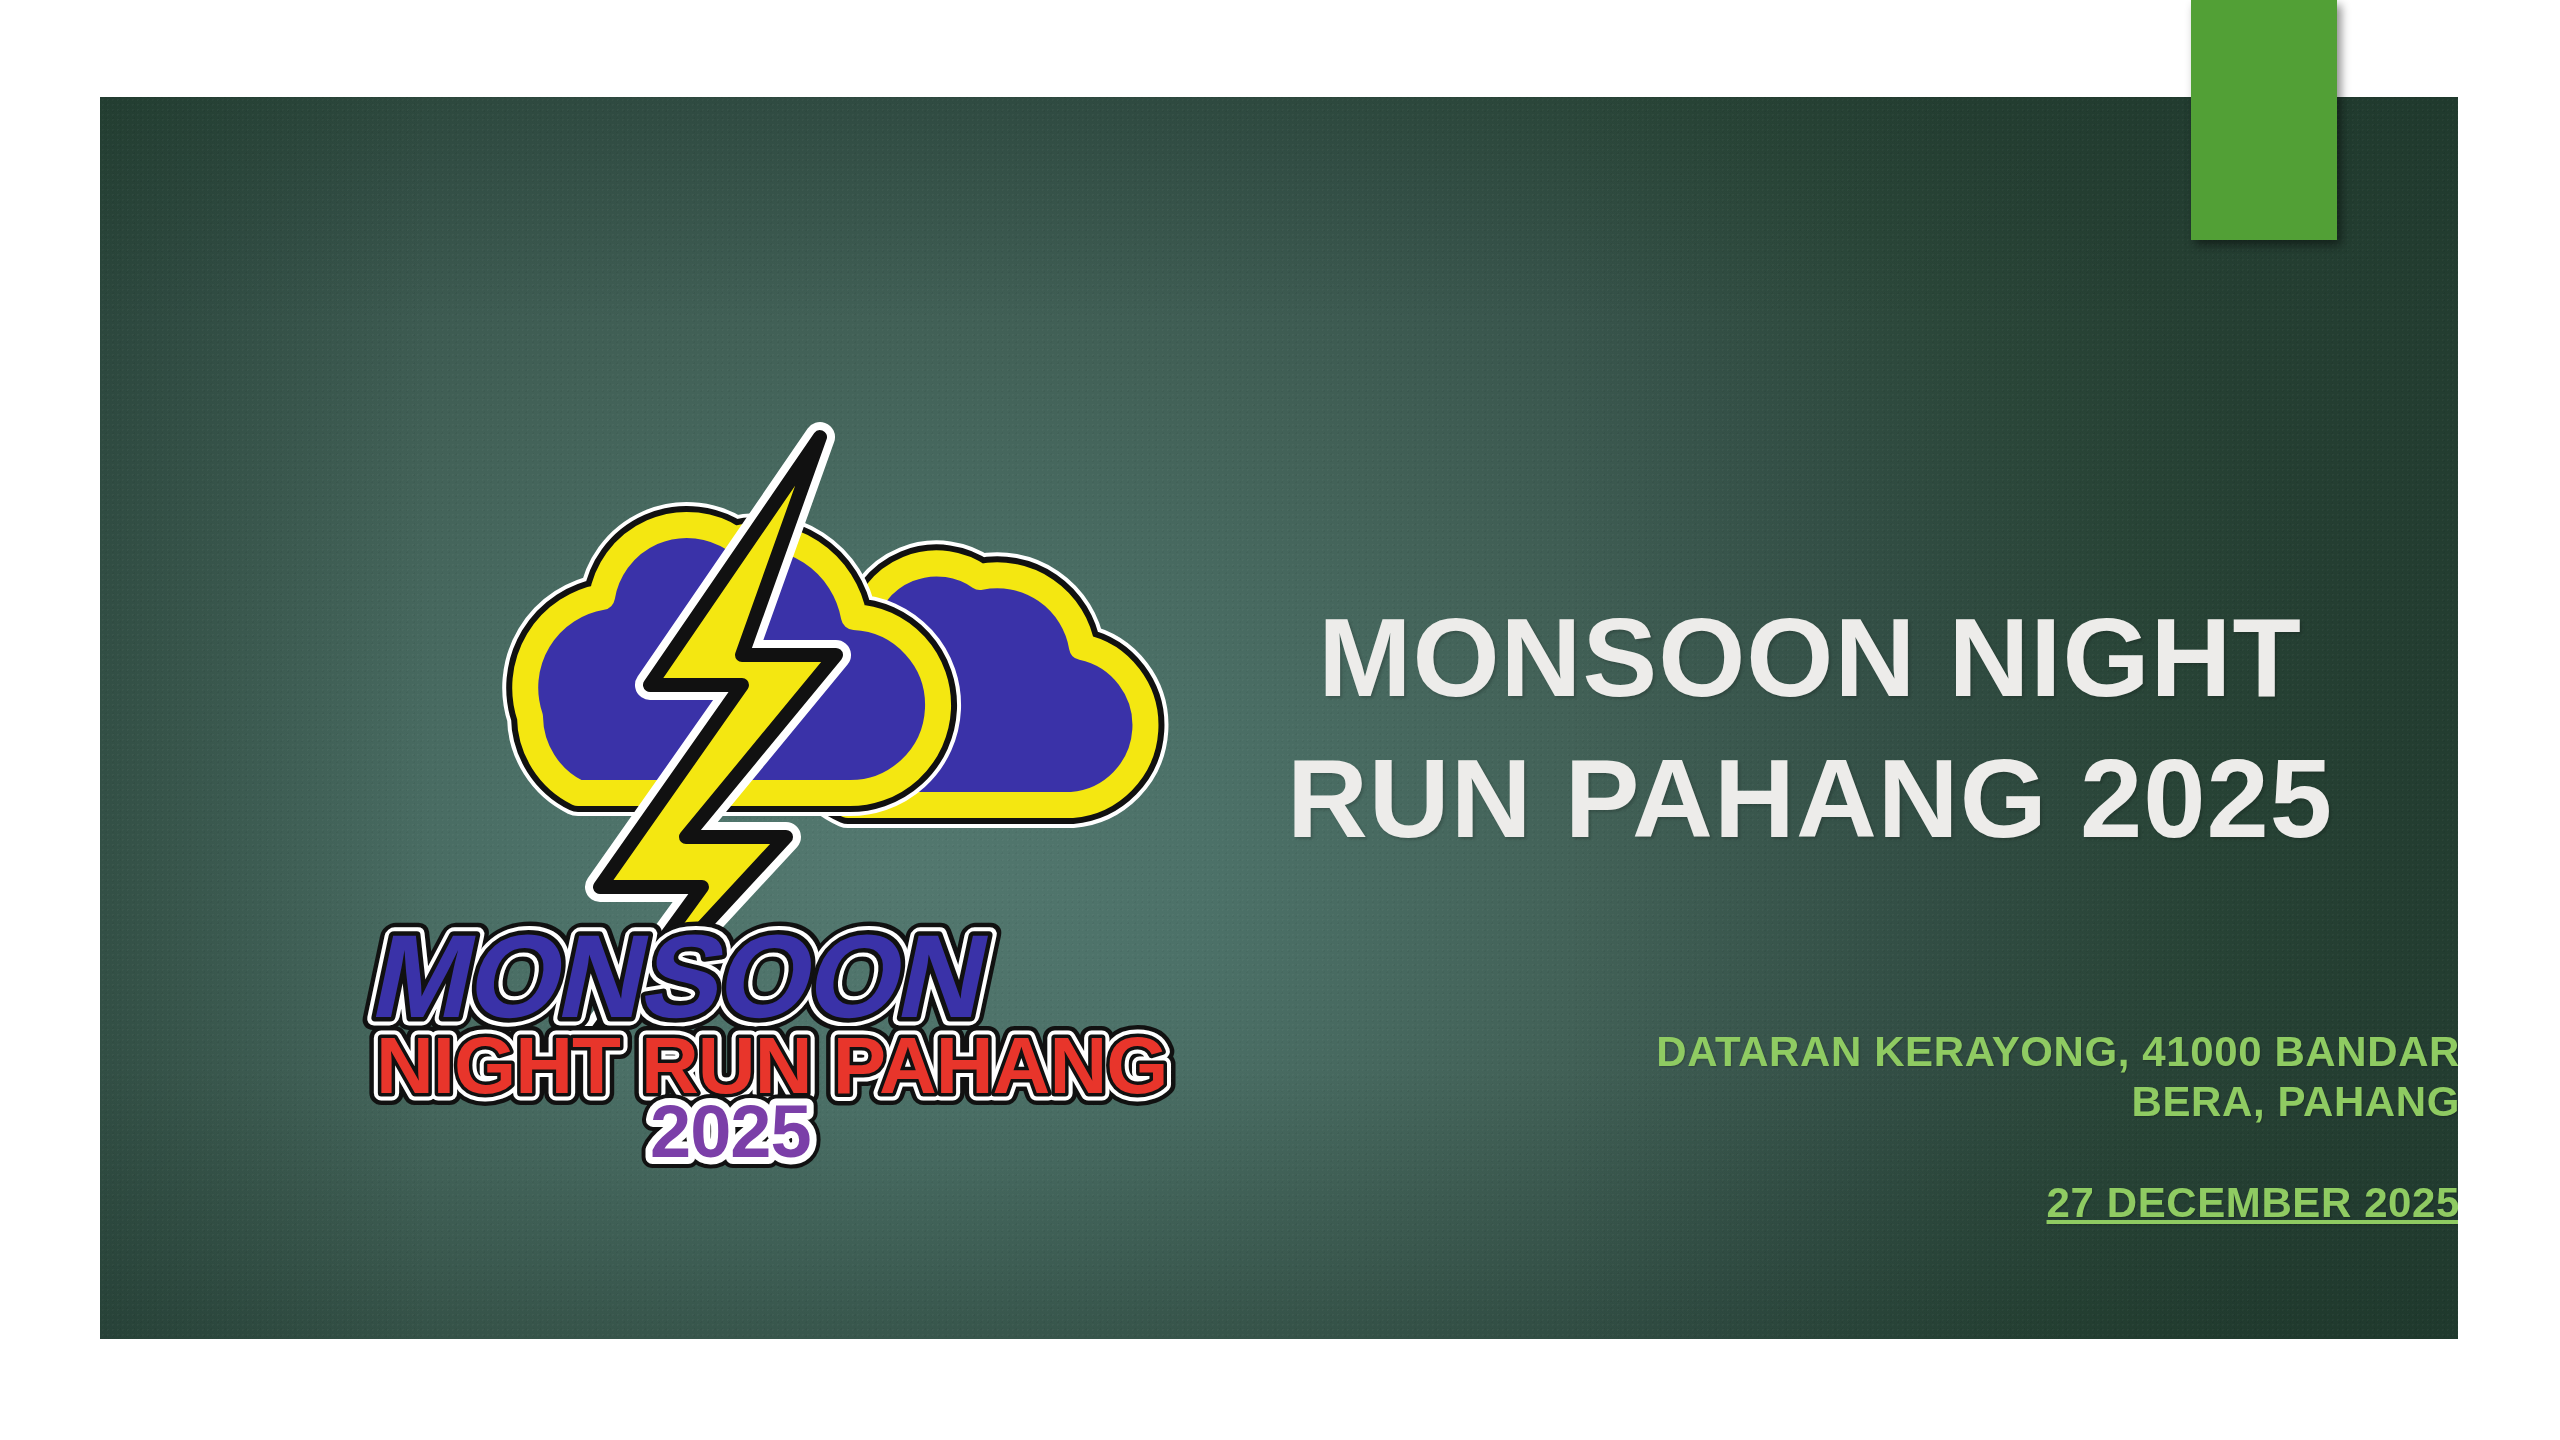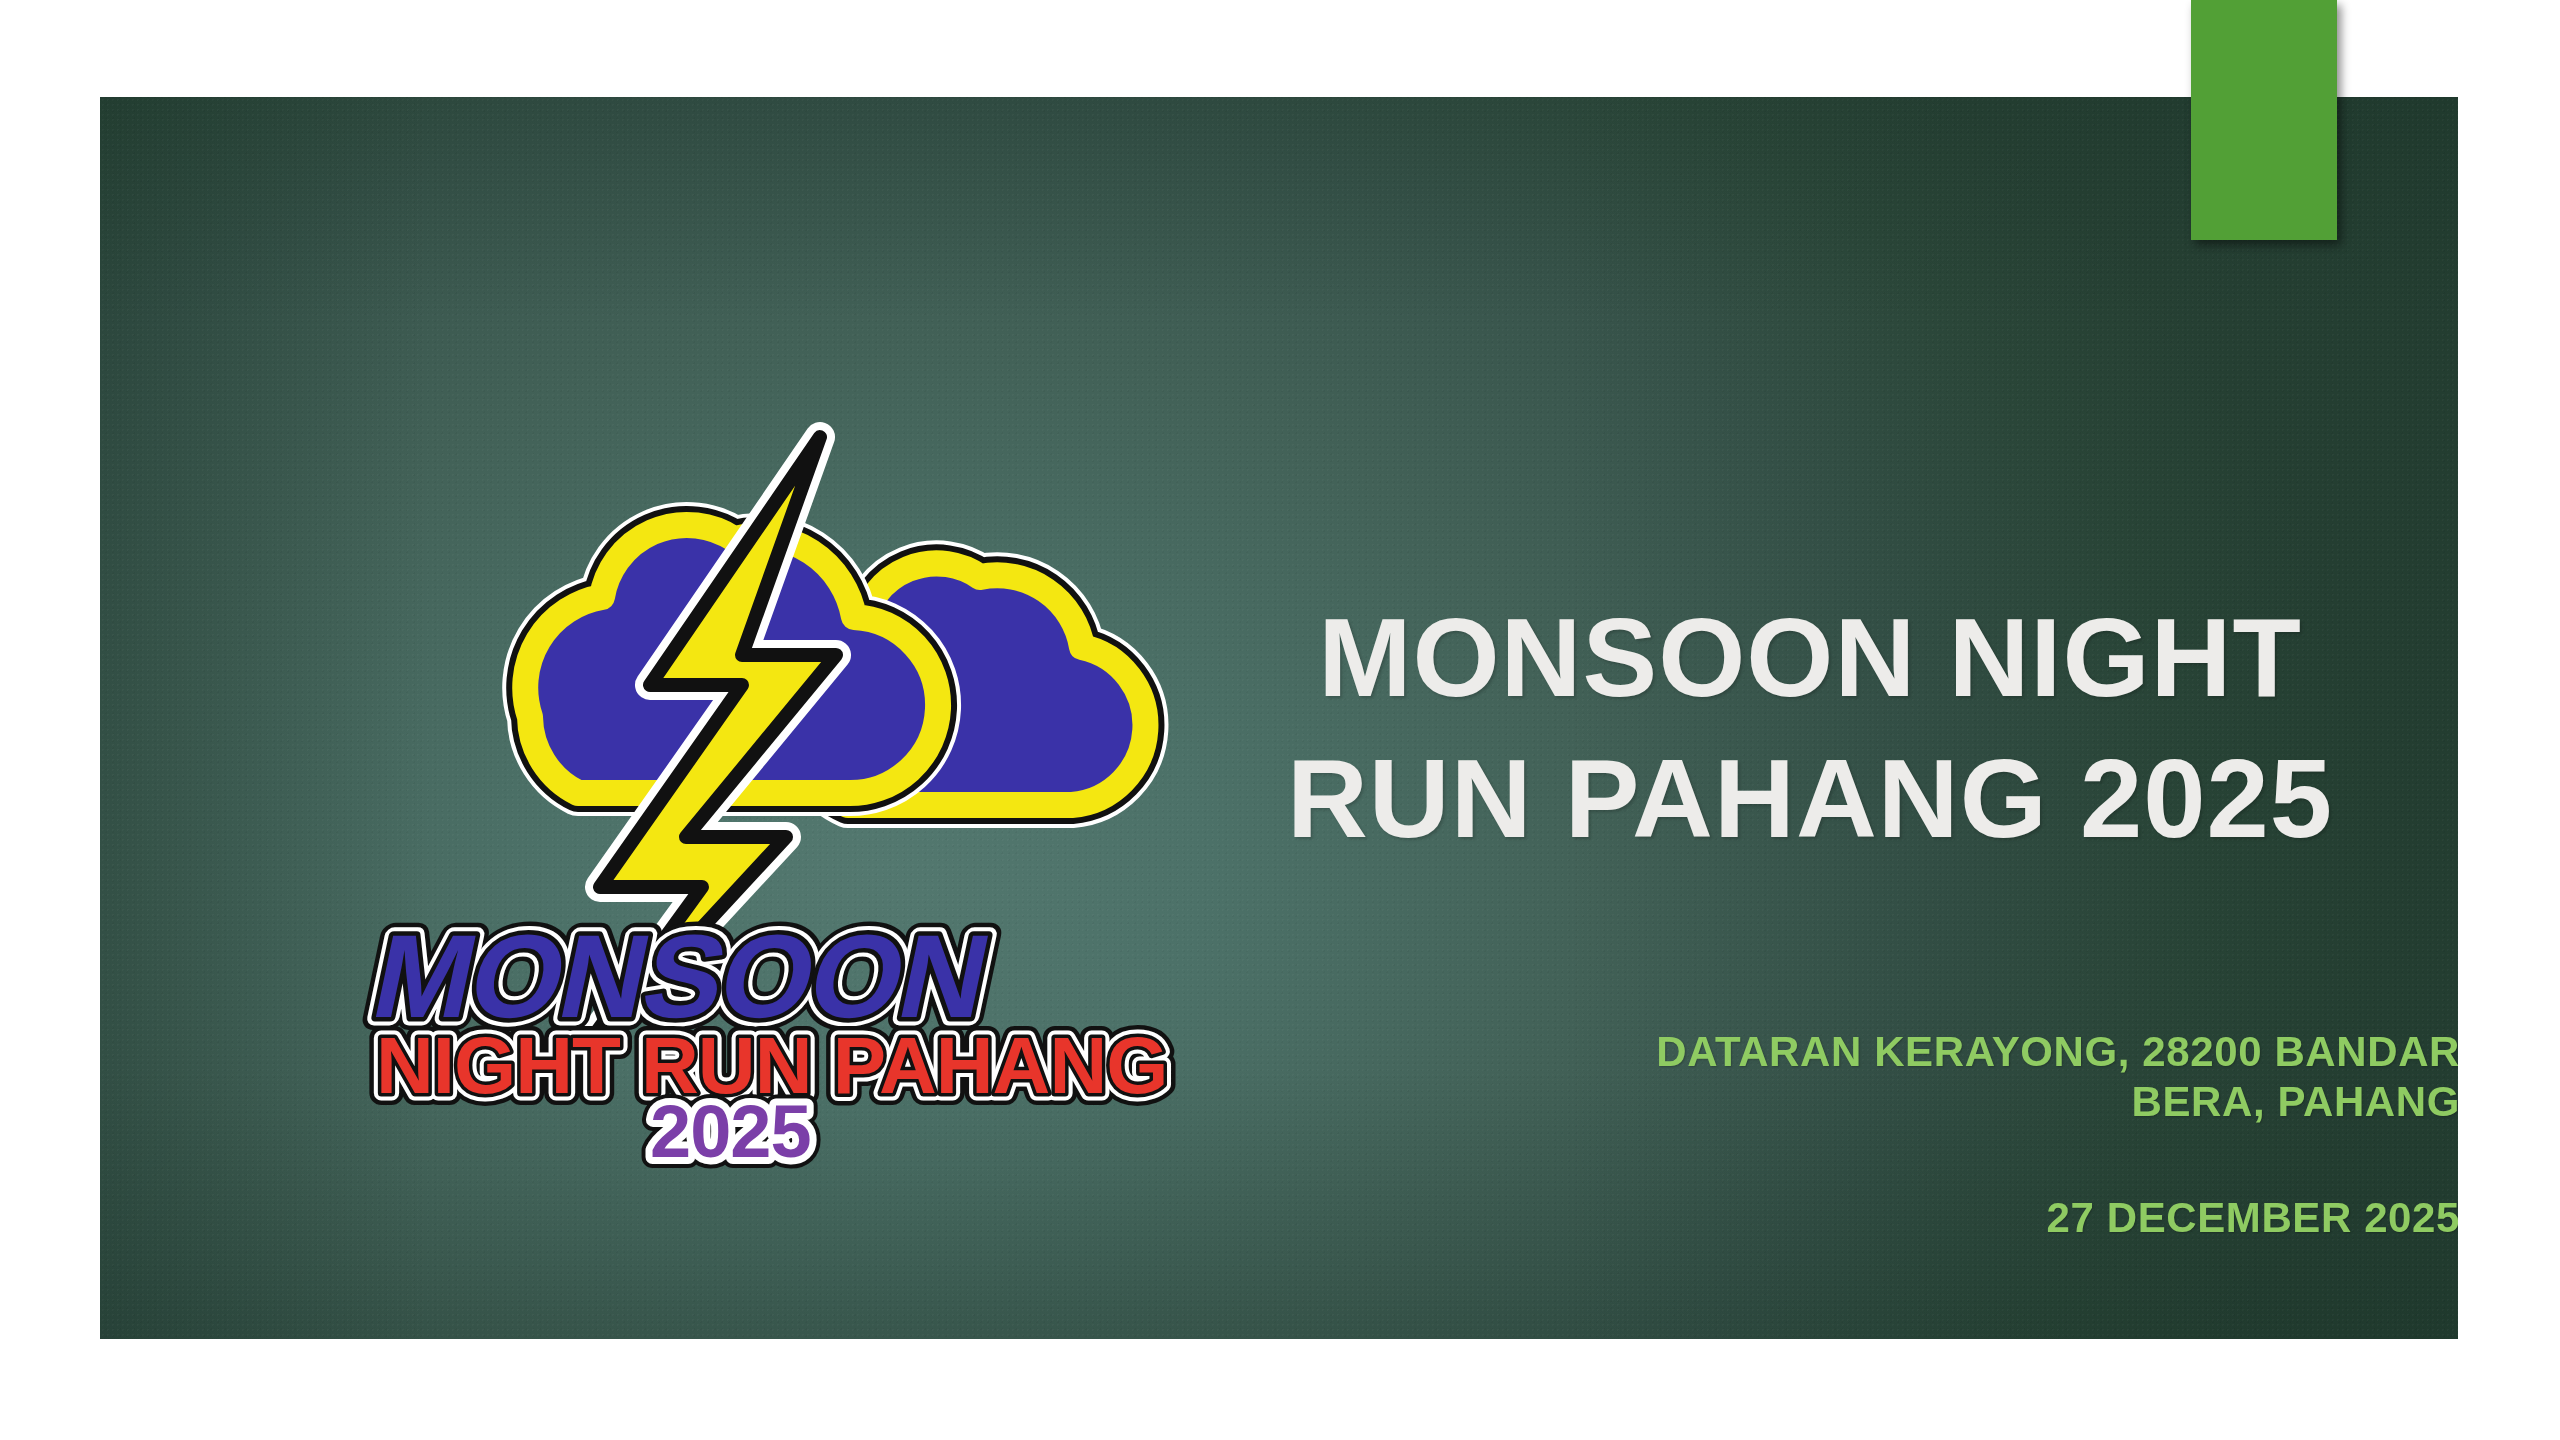--- a/index.html
+++ b/index.html
@@ -111,21 +111,22 @@
     margin: 0;
     color: #8FCB62;
     font-family: "Liberation Sans", sans-serif;
     font-weight: bold;
     font-size: 42px;
     line-height: 1.18;
     letter-spacing: .6px;
     text-shadow: 1px 1px 2px rgba(0,0,0,.22);
   }
   .subtitle-line.spaced {
-    margin-top: 67px;
+    margin-top: 52px;
+    text-decoration: underline;
   }
 
   
   .logo {
     position: absolute;
     left: 250px;
     top: 320px;
     width: 810px;
     height: 730px;
     z-index: 5;
@@ -241,21 +242,21 @@
         </g>
       </svg>
     </div>
 
     <div class="title-block">
       <h1 class="title">MONSOON NIGHT
 RUN PAHANG 2025</h1>
     </div>
 
     <div class="subtitle-block">
-      <p class="subtitle-line">DATARAN KERAYONG, 28200 BANDAR</p>
+      <p class="subtitle-line">DATARAN KERAYONG, 41000 BANDAR</p>
       <p class="subtitle-line">BERA, PAHANG</p>
       <p class="subtitle-line spaced">27 DECEMBER 2025</p>
     </div>
 
   </div>
 
   <div class="accent-bar"></div>
 
 </div>
 

